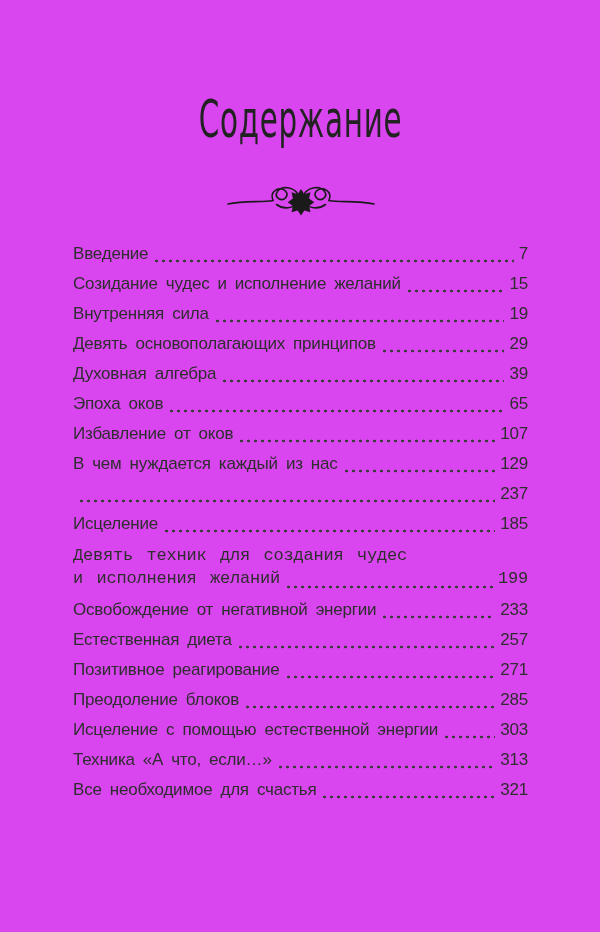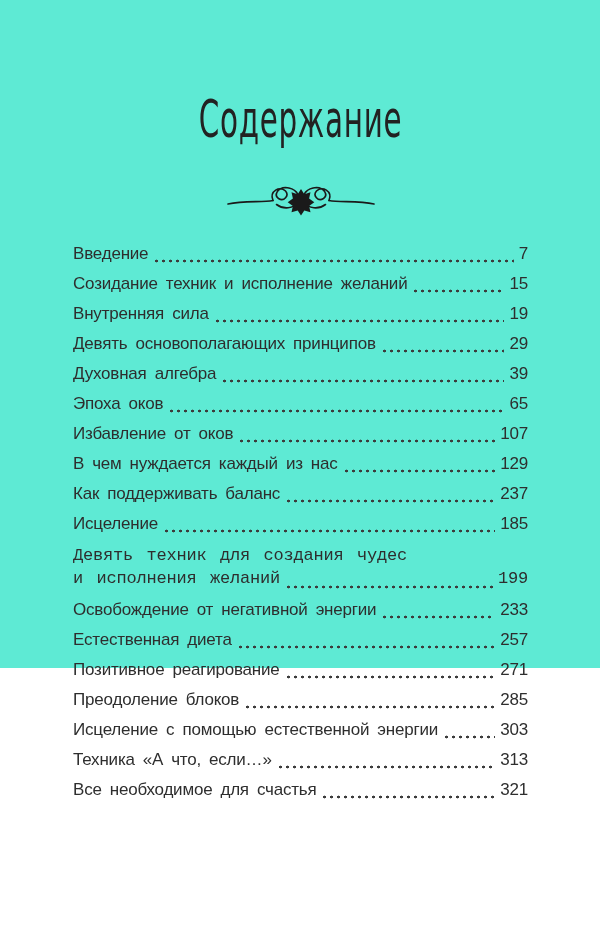--- a/index.html
+++ b/index.html
@@ -10,23 +10,23 @@
   body {
     width: 600px;
     height: 932px;
     overflow: hidden;
     font-family: "Liberation Sans", sans-serif;
     color: #2e2e2e;
   }
   .page {
     box-sizing: border-box;
     width: 600px;
-    height: 668px;
+    height: 932px;
     padding: 94px 72px 0 73px;
-    background: #5eead4;
+    background: #d946ef;
   }
   .title {
     margin: 0;
     font-family: "DejaVu Sans", sans-serif;
     font-weight: 400;
     font-size: 42px;
     line-height: 52px;
     text-align: center;
     color: #222222;
     letter-spacing: 1px;
@@ -103,21 +103,21 @@
   <div class="toc">
       <div class="toc-row">
         <div class="toc-line flex">
           <span class="toc-label">Введение</span>
           <span class="leader"></span>
           <span class="page-num">7</span>
         </div>
       </div>
       <div class="toc-row">
         <div class="toc-line flex">
-          <span class="toc-label">Созидание техник и исполнение желаний</span>
+          <span class="toc-label">Созидание чудес и исполнение желаний</span>
           <span class="leader"></span>
           <span class="page-num">15</span>
         </div>
       </div>
       <div class="toc-row">
         <div class="toc-line flex">
           <span class="toc-label">Внутренняя сила</span>
           <span class="leader"></span>
           <span class="page-num">19</span>
         </div>
@@ -152,21 +152,20 @@
       </div>
       <div class="toc-row">
         <div class="toc-line flex">
           <span class="toc-label">В чем нуждается каждый из нас</span>
           <span class="leader"></span>
           <span class="page-num">129</span>
         </div>
       </div>
       <div class="toc-row">
         <div class="toc-line flex">
-          <span class="toc-label">Как поддерживать баланс</span>
           <span class="leader"></span>
           <span class="page-num">237</span>
         </div>
       </div>
       <div class="toc-row">
         <div class="toc-line flex">
           <span class="toc-label">Исцеление</span>
           <span class="leader"></span>
           <span class="page-num">185</span>
         </div>

